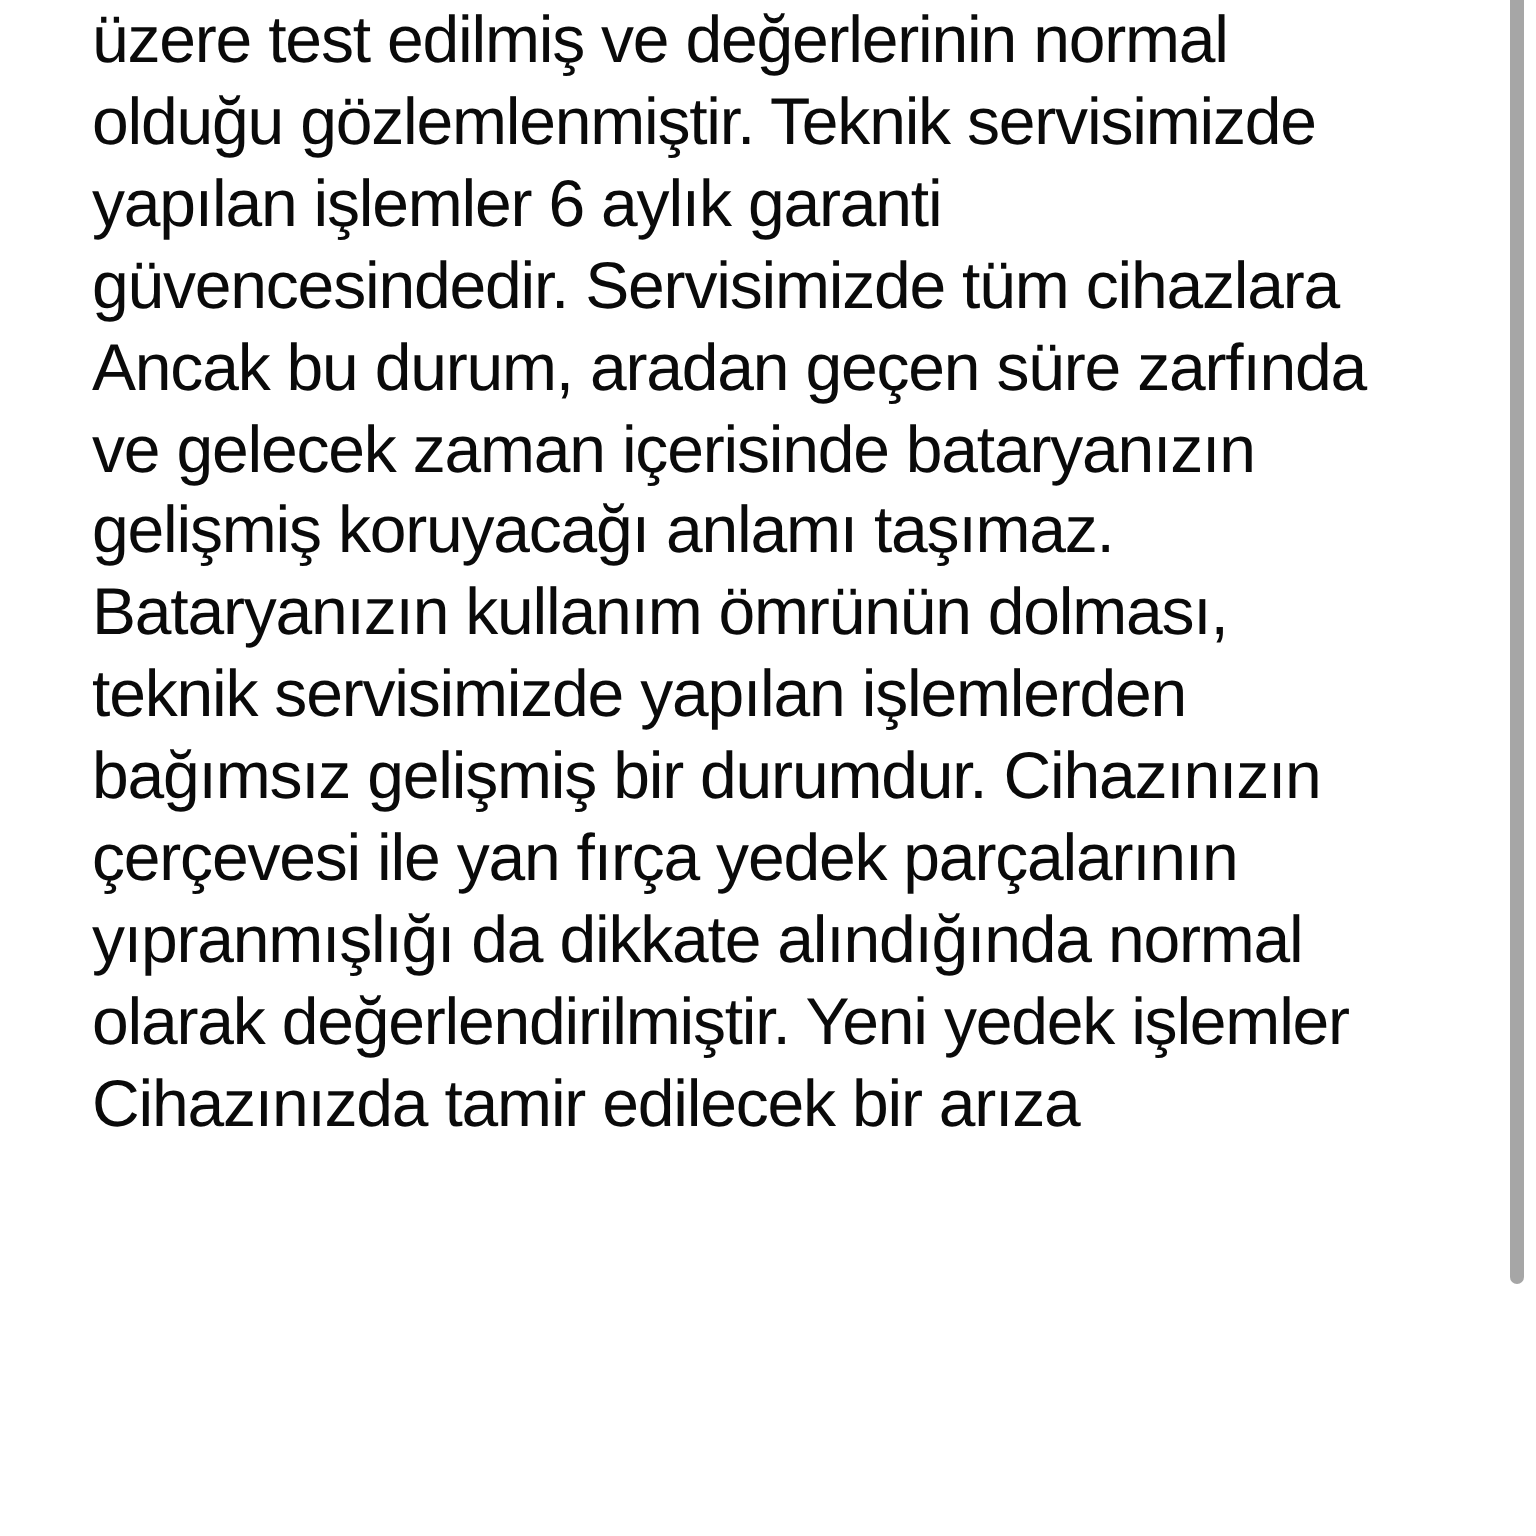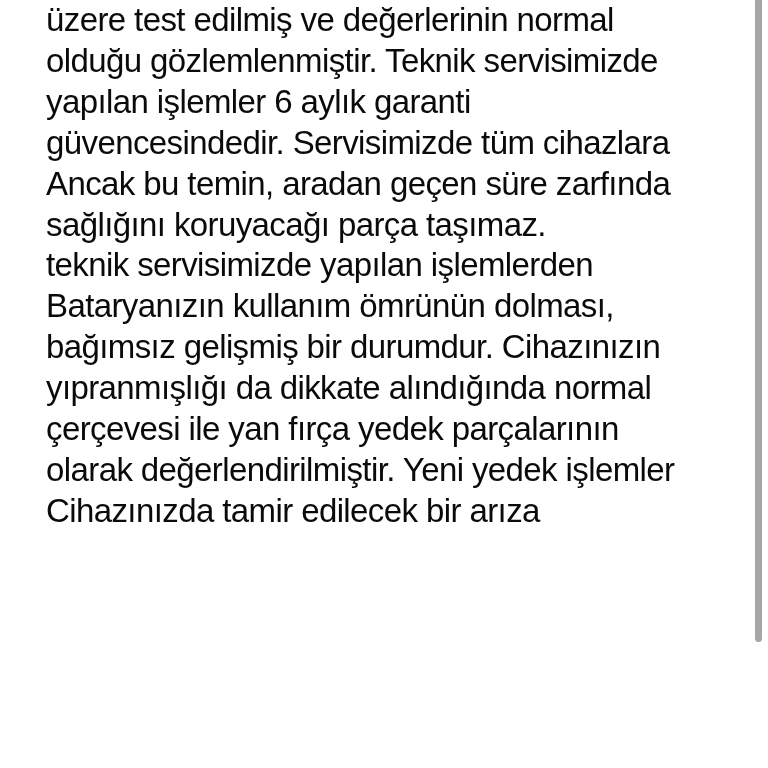--- a/index.html
+++ b/index.html
@@ -43,24 +43,25 @@
 </style>
 </head>
 <body style="background: rgb(255, 255, 255);">
 
 <div class="screen">
   <div class="doc" id="doc" style="color: rgb(10, 10, 10);">
       <div class="line">üzere test edilmiş ve değerlerinin normal</div>
       <div class="line">olduğu gözlemlenmiştir. Teknik servisimizde</div>
       <div class="line">yapılan işlemler 6 aylık garanti</div>
       <div class="line">güvencesindedir. Servisimizde tüm cihazlara</div>
-      <div class="line">Ancak bu temin, aradan geçen süre zarfında</div>
-      <div class="line">sağlığını koruyacağı parça taşımaz.</div>
+      <div class="line">Ancak bu durum, aradan geçen süre zarfında</div>
+      <div class="line">ve gelecek zaman içerisinde bataryanızın</div>
+      <div class="line">gelişmiş koruyacağı anlamı taşımaz.</div>
+      <div class="line">Bataryanızın kullanım ömrünün dolması,</div>
       <div class="line">teknik servisimizde yapılan işlemlerden</div>
-      <div class="line">Bataryanızın kullanım ömrünün dolması,</div>
       <div class="line">bağımsız gelişmiş bir durumdur. Cihazınızın</div>
+      <div class="line">çerçevesi ile yan fırça yedek parçalarının</div>
       <div class="line">yıpranmışlığı da dikkate alındığında normal</div>
-      <div class="line">çerçevesi ile yan fırça yedek parçalarının</div>
       <div class="line">olarak değerlendirilmiştir. Yeni yedek işlemler</div>
       <div class="line">Cihazınızda tamir edilecek bir arıza</div>
     </div>
   <div class="scrollbar-thumb" id="scrollbar" style="background: rgb(166, 166, 166);"></div>
 </div>
 
 </body></html>

